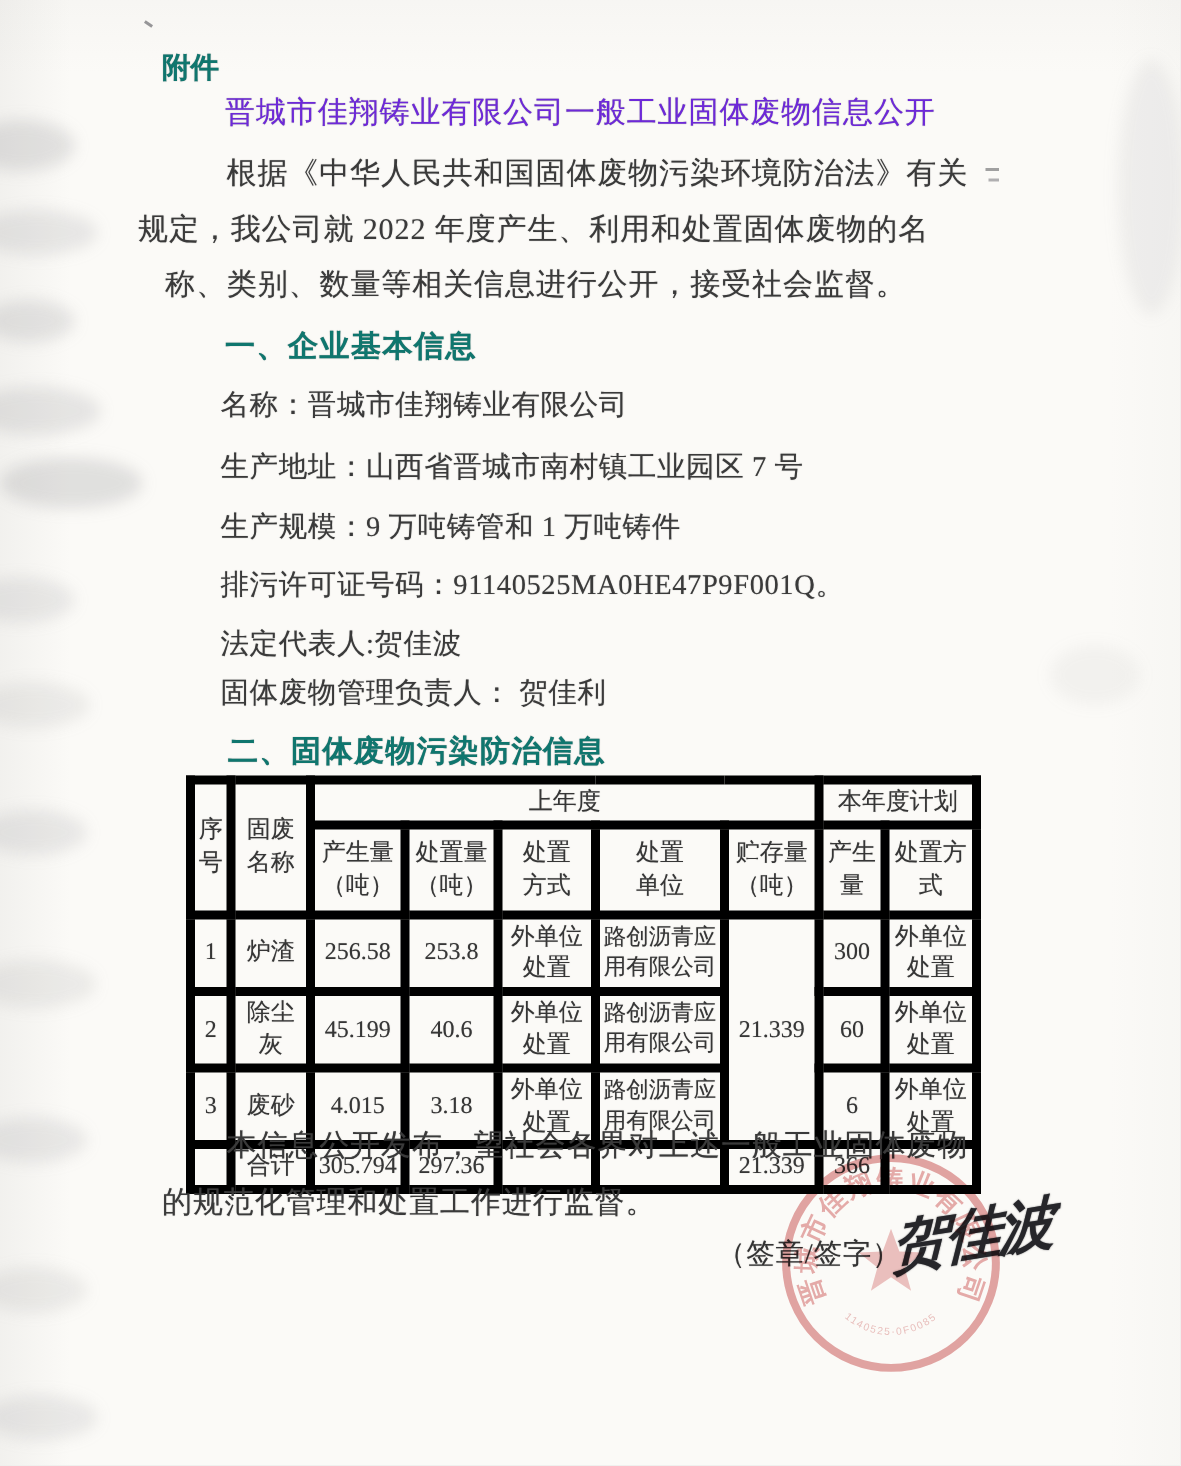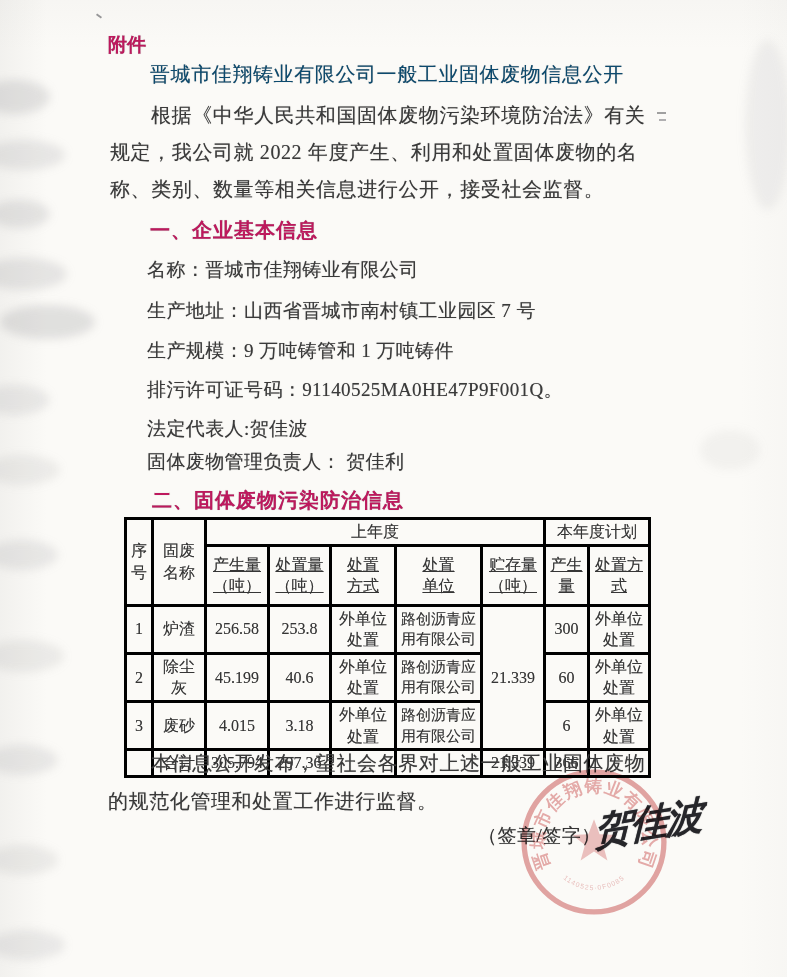--- a/index.html
+++ b/index.html
@@ -15,41 +15,41 @@
   
   .page::before{
     content:"";position:absolute;inset:0;
     background:
       linear-gradient(90deg, rgba(160,160,158,0.10) 0%, rgba(255,255,255,0) 6%, rgba(255,255,255,0) 94%, rgba(200,200,198,0.07) 100%),
       linear-gradient(180deg, rgba(180,180,178,0.06) 0%, rgba(255,255,255,0) 5%);
     pointer-events:none;
   }
   .txt{position:absolute;white-space:nowrap;text-shadow:0 0 0.7px rgba(70,70,70,0.55);}
   .sans{font-family:"Liberation Sans","DejaVu Sans",sans-serif;}
-  .h-bold{font-weight:bold;color:#be185d;}
+  .h-bold{font-weight:bold;color:#0f766e;}
   .body20{font-size:20px;letter-spacing:0.6px;}
   .info19{font-size:19px;letter-spacing:0.4px;}
 
   
   table.waste{
     position:absolute;left:124px;top:517px;
     width:524px;border-collapse:collapse;table-layout:fixed;
     font-size:16px;color:#363636;
   }
   table.waste th, table.waste td{
-    border:3px solid #000000;
+    border:6px solid #000000;
     text-align:center;vertical-align:middle;
     padding:1px 2px;
     white-space:pre-line;
     line-height:1.35;
     font-weight:normal;
     text-shadow:0 0 0.6px rgba(70,70,70,0.5);
     overflow:hidden;
   }
-  tr.hr1{height:23px;} tr.hr2{height:60px;text-decoration:underline;}
+  tr.hr1{height:23px;} tr.hr2{height:60px;}
   tr.dr1{height:43px;} tr.dr2{height:42px;} tr.dr3{height:45px;}
   tr.tr-total{height:23px;}
   td.unitcell{font-size:15px;margin-top:36px;}
 
   
   .smudge{position:absolute;border-radius:50%;filter:blur(5px);pointer-events:none;}
   .tick{position:absolute;background:#55555a;pointer-events:none;}
 
   
   .sig-name{
@@ -87,24 +87,24 @@
   <div class="smudge" style="left:-12px;top:845px;width:70px;height:30px;background:rgba(130,130,134,0.13);"></div>
   <div class="smudge" style="left:-10px;top:930px;width:75px;height:30px;background:rgba(130,130,134,0.14);"></div>
   <div class="smudge" style="left:745px;top:40px;width:45px;height:170px;background:rgba(140,140,144,0.10);"></div>
   <div class="smudge" style="left:700px;top:430px;width:60px;height:40px;background:rgba(140,140,144,0.08);"></div>
   <div class="tick" style="left:96px;top:15px;width:6px;height:2px;transform:rotate(35deg);opacity:.6;"></div>
   <div class="tick" style="left:657px;top:112px;width:9px;height:2px;opacity:.55;"></div>
   <div class="tick" style="left:659px;top:119px;width:7px;height:2px;opacity:.45;"></div>
 
   <div class="txt sans h-bold" style="left:108px;top:32px;font-size:19px;">附件</div>
 
-  <div class="txt" style="left:150px;top:61px;font-size:20px;letter-spacing:0.6px;color:#0c4a6e;">晋城市佳翔铸业有限公司一般工业固体废物信息公开</div>
+  <div class="txt" style="left:150px;top:61px;font-size:20px;letter-spacing:0.6px;color:#6d28d9;">晋城市佳翔铸业有限公司一般工业固体废物信息公开</div>
 
   <div class="txt body20" style="left:151px;top:102px;">根据《中华人民共和国固体废物污染环境防治法》有关</div>
-  <div class="txt body20" style="left:110px;top:139px;">规定，我公司就 2022 年度产生、利用和处置固体废物的名</div>
+  <div class="txt body20" style="left:92px;top:139px;">规定，我公司就 2022 年度产生、利用和处置固体废物的名</div>
   <div class="txt body20" style="left:110px;top:176px;">称、类别、数量等相关信息进行公开，接受社会监督。</div>
 
   <div class="txt info19" style="left:147px;top:257px;">名称：晋城市佳翔铸业有限公司</div>
 
   <div class="txt sans h-bold" style="left:150px;top:217px;font-size:20px;letter-spacing:1px;">一、企业基本信息</div>
   <div class="txt info19" style="left:147px;top:298px;">生产地址：山西省晋城市南村镇工业园区 7 号</div>
   <div class="txt info19" style="left:147px;top:338px;">生产规模：9 万吨铸管和 1 万吨铸件</div>
   <div class="txt info19" style="left:147px;top:377px;">排污许可证号码：91140525MA0HE47P9F001Q。</div>
   <div class="txt info19" style="left:147px;top:416px;">法定代表人:贺佳波</div>
   <div class="txt info19" style="left:147px;top:449px;">固体废物管理负责人： 贺佳利</div>

